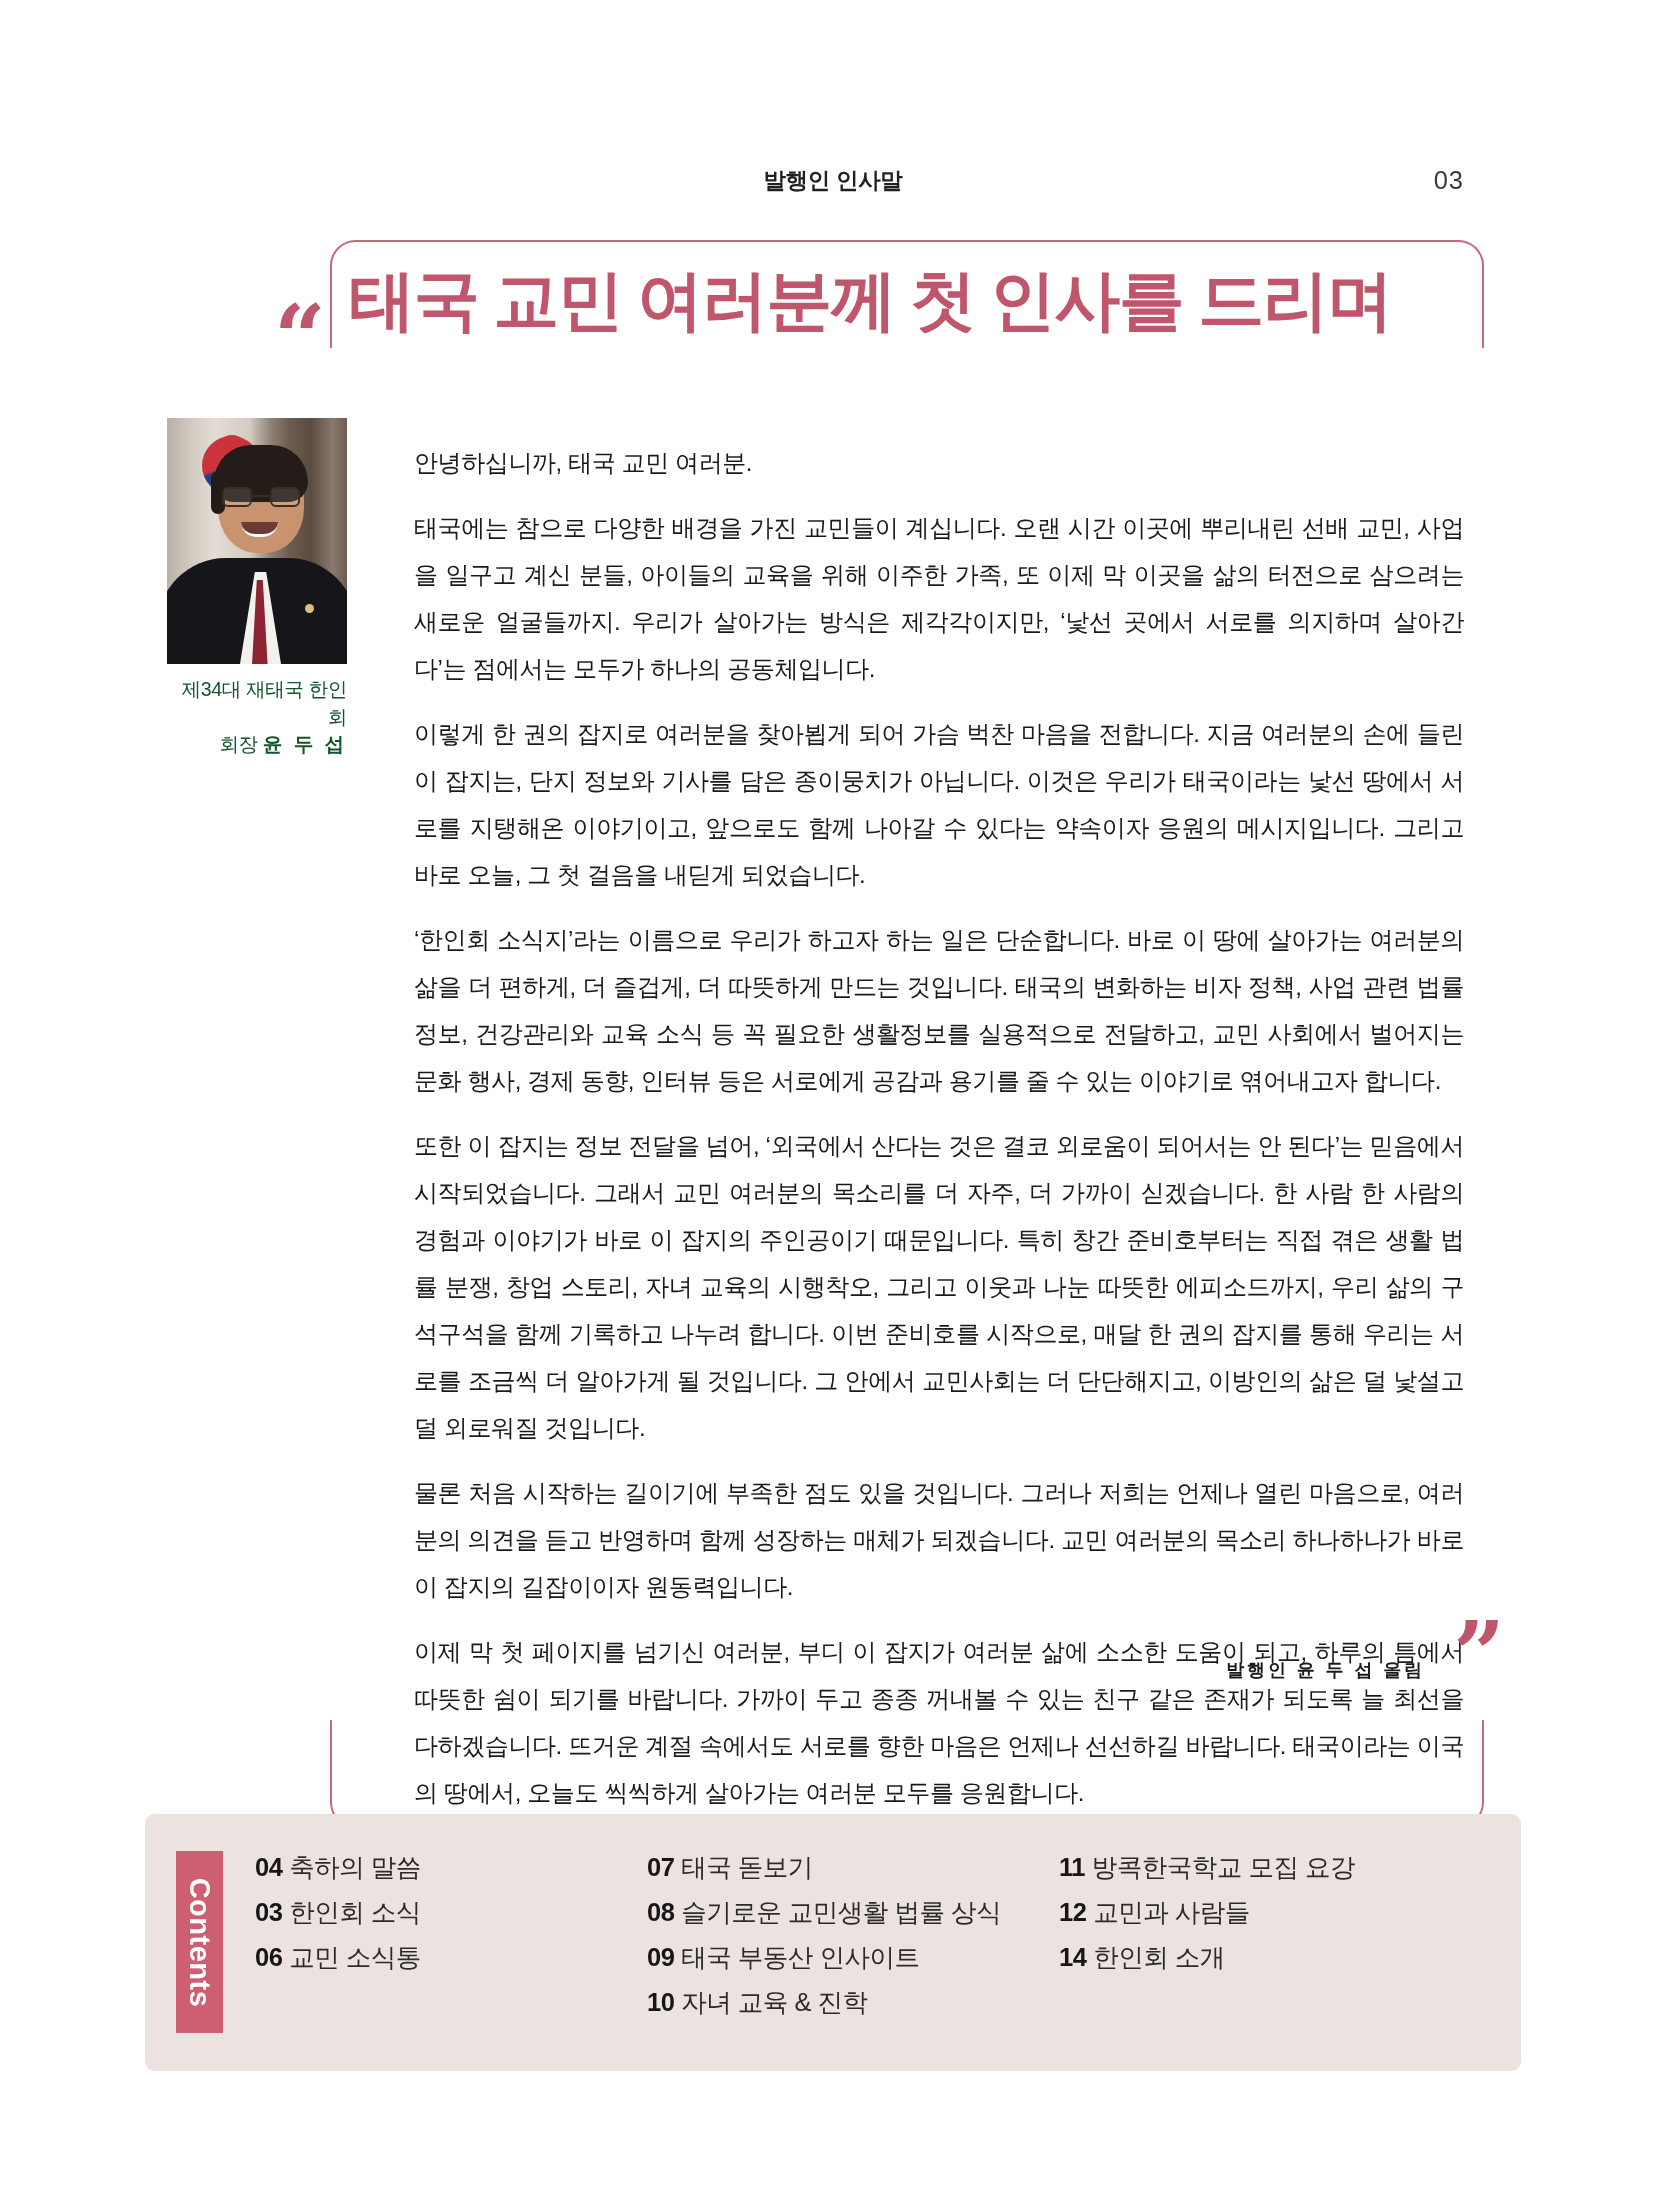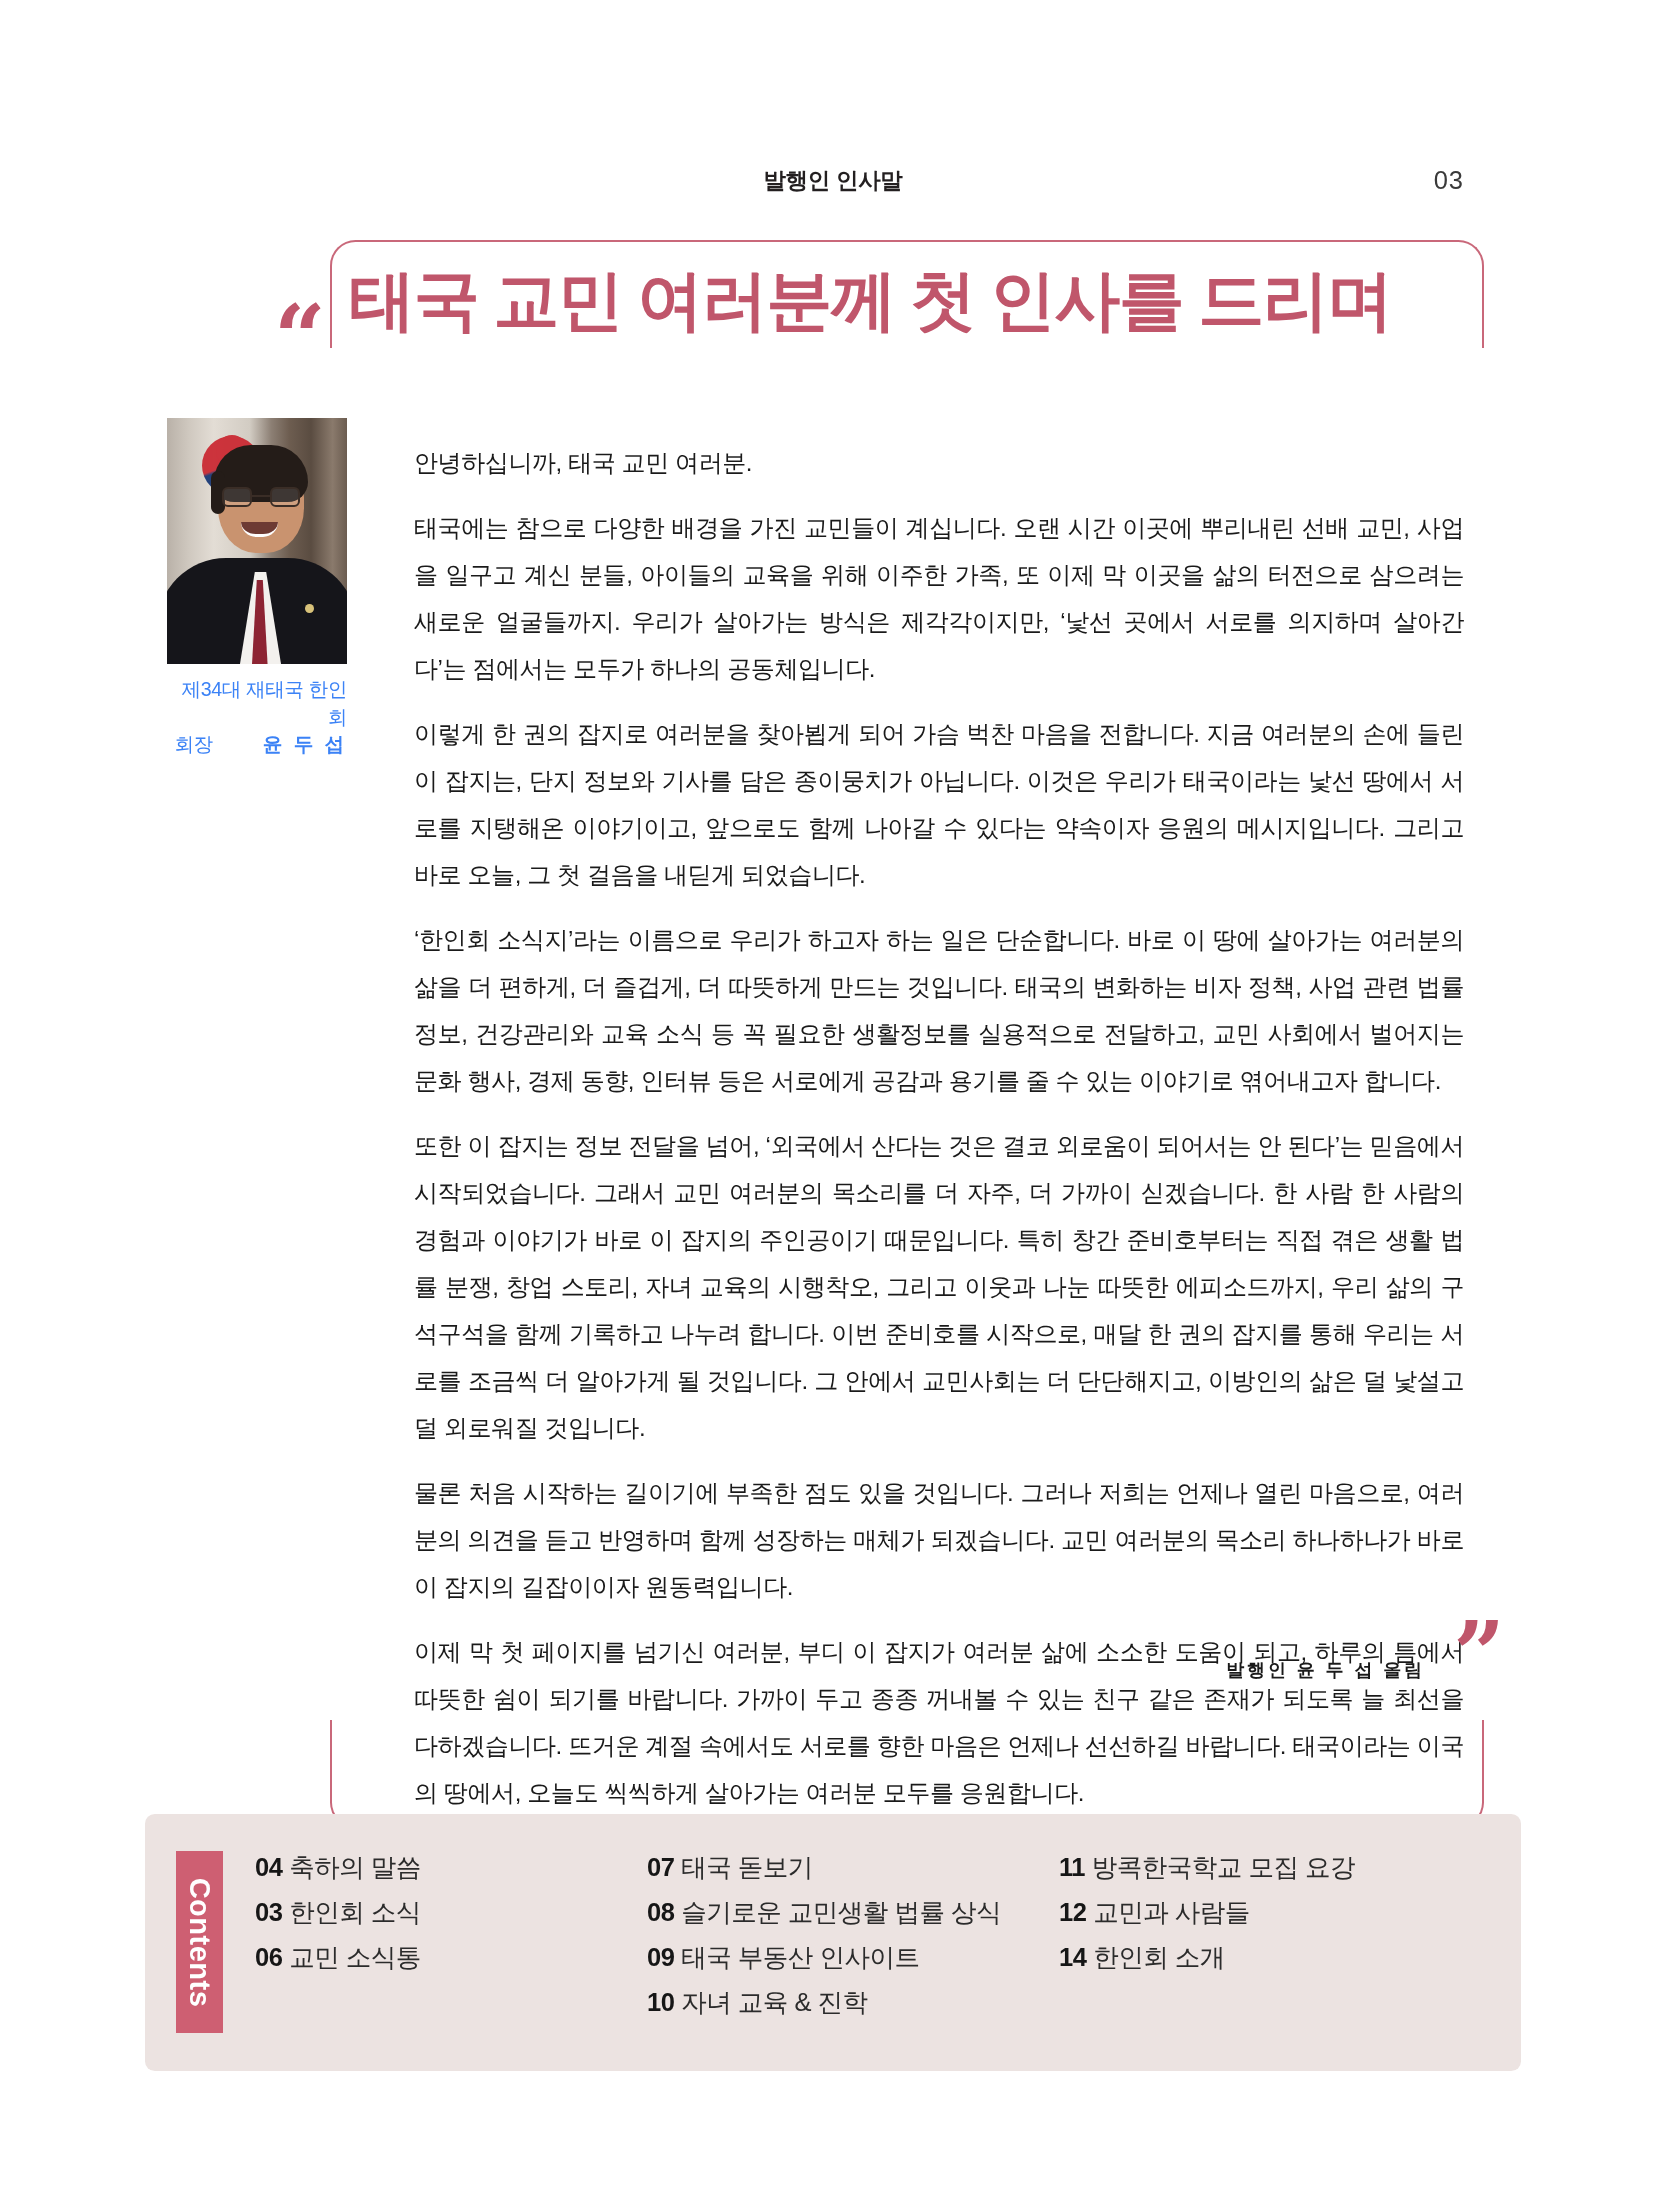--- a/index.html
+++ b/index.html
@@ -253,27 +253,26 @@
     height: 8.8px;
     border-radius: 50%;
     background: #d8c27a;
   }
 
   .caption {
     margin-top: 11.8px;
     text-align: right;
     font-size: 19.6px;
     line-height: 1.42;
-    color: #3b82f6;
+    color: #14532d;
     letter-spacing: -0.4px;
   }
   .caption .cap-line2 .name {
     font-weight: bold;
     letter-spacing: 2.9px;
-    margin-left: 45px;
   }
 
   
   .body-copy {
     position: absolute;
     top: 421px;
     left: 396px;
     width: 1086px;
     font-size: 24px;
     line-height: 47px;

